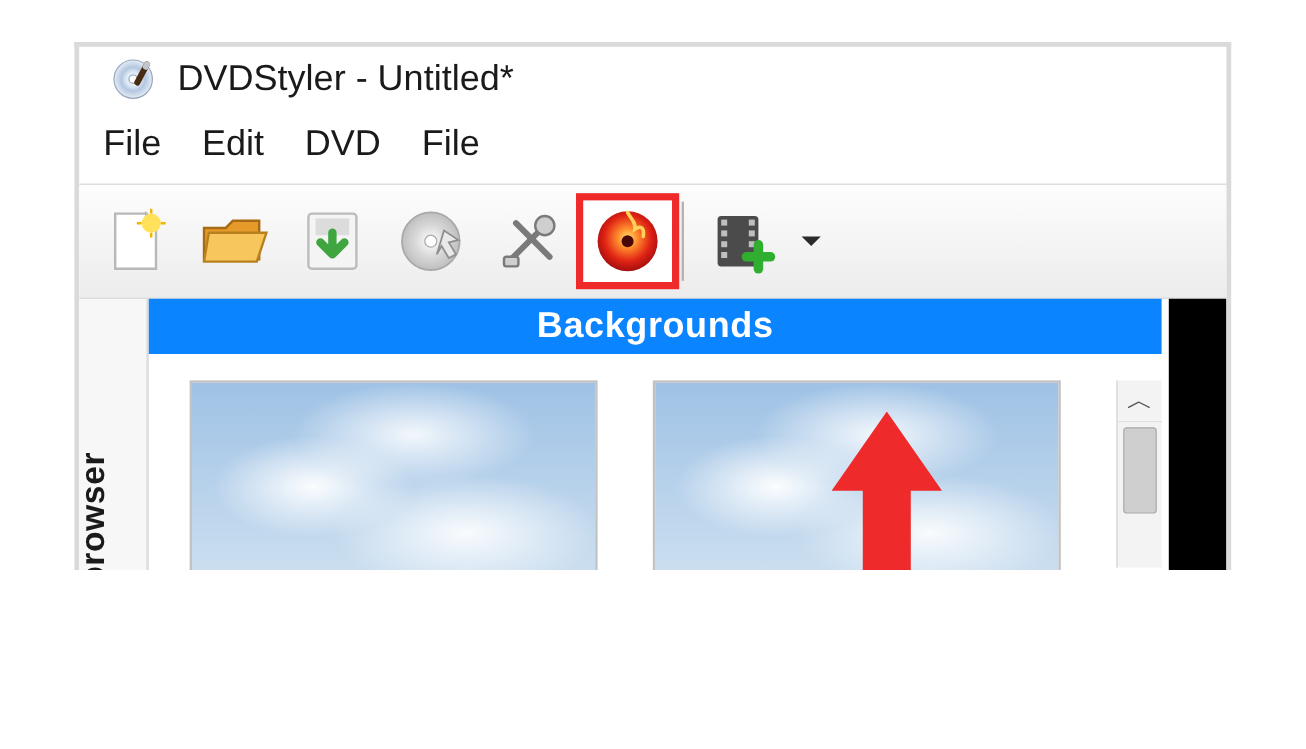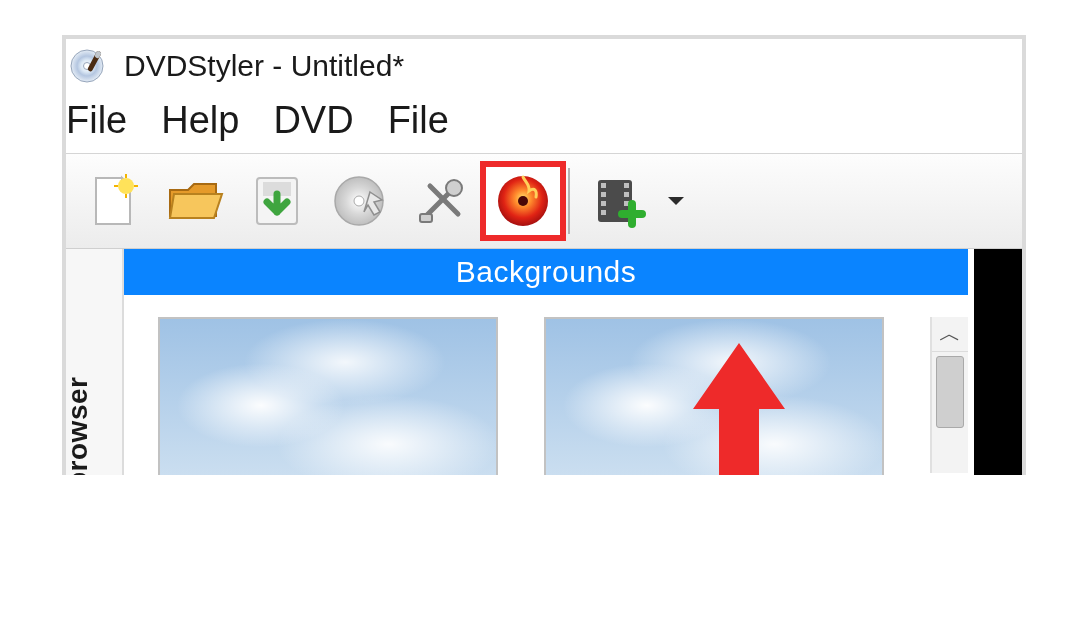--- a/index.html
+++ b/index.html
@@ -32,41 +32,41 @@
     box-sizing: border-box;
     overflow: hidden;
   }
 
   
   .titlebar {
     display: flex;
     align-items: center;
     gap: 18px;
     height: 54px;
-    padding: 0 2px;
+    padding: 0 26px;
   }
   .titlebar .app-icon {
     width: 38px;
     height: 38px;
     flex: none;
   }
   .titlebar .title {
     font-size: 30px;
     font-weight: 400;
     white-space: nowrap;
   }
 
   
   .menubar {
     display: flex;
     align-items: center;
     gap: 34px;
     height: 50px;
-    padding: 2px 8px 8px 0;
-    font-size: 38px;
+    padding: 2px 8px 8px 20px;
+    font-size: 30px;
   }
   .menubar .menu-item { cursor: default; }
 
   
   .toolbar {
     display: flex;
     align-items: center;
     height: 86px;
     padding: 4px 6px;
     background: linear-gradient(#fdfdfd, #ececec);
@@ -138,21 +138,21 @@
   }
 
   .panel-header {
     height: 46px;
     background: #0a84ff;
     color: #ffffff;
     font-size: 30px;
     display: flex;
     align-items: center;
     justify-content: center;
-    font-weight: 400;
+    font-weight: 700;
     letter-spacing: 0.5px;
   }
 
   .thumb-row {
     flex: 1;
     display: flex;
     gap: 46px;
     padding: 22px 34px;
     position: relative;
     min-height: 0;
@@ -249,21 +249,21 @@
           <circle cx="19" cy="19" r="3.5" fill="#ffffff" stroke="#97a6bb"></circle>
           <rect x="24" y="3" width="5" height="22" rx="2" transform="rotate(28 26 14)" fill="#4a2b12"></rect>
           <rect x="24" y="3" width="5" height="7" rx="2" transform="rotate(28 26 14)" fill="#c0c6cc"></rect>
         </svg>
       </span>
       <span class="title">DVDStyler - Untitled*</span>
     </div>
 
     <div class="menubar">
       <span class="menu-item">File</span>
-      <span class="menu-item">Help</span>
+      <span class="menu-item">Edit</span>
       <span class="menu-item">DVD</span>
       <span class="menu-item">File</span>
     </div>
 
     <div class="toolbar">
 
       <div class="tb-btn" title="New">
         <span>
           <svg width="58" height="58" viewBox="0 0 58 58">
             <path d="M12 6 H38 L46 14 V52 H12 Z" fill="#ffffff" stroke="#b8b8b8" stroke-width="2"></path>

